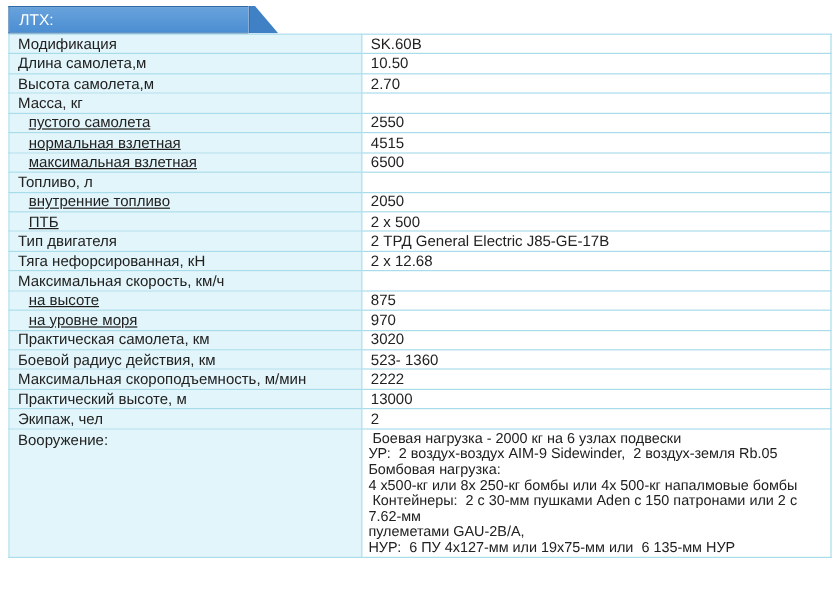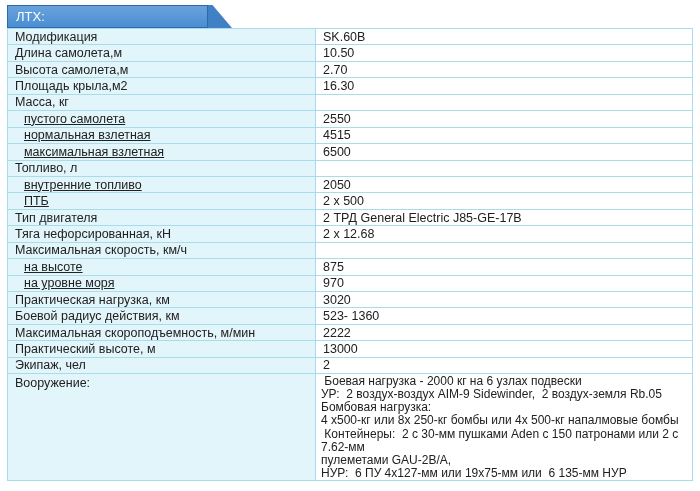--- a/index.html
+++ b/index.html
@@ -47,21 +47,21 @@
     width: 686px;
     border-collapse: collapse;
     table-layout: fixed;
     font-size: 12.5px;
     color: #212121;
     border: 1px solid #8fccdf;
   }
   table.spec td {
     border: 1px solid #a9dceb;
     height: 15.45px;
-    padding: 0 22px 0 7px;
+    padding: 0 8px 0 7px;
     overflow: hidden;
     white-space: nowrap;
   }
   td.label {
     width: 278px;
     background: #e2f5fa;
     padding-left: 9px;
   }
   td.label.sub { padding-left: 16px; text-decoration: underline; }
   td.value { background: #ffffff; margin-left: 16px; }
@@ -91,24 +91,20 @@
           <td class="label">Модификация</td>
           <td class="value">SK.60B</td>
         </tr>
         <tr>
           <td class="label">Длина самолета,м</td>
           <td class="value">10.50</td>
         </tr>
         <tr>
           <td class="label">Высота самолета,м</td>
           <td class="value">2.70</td>
-        </tr>
-        <tr>
-          <td class="label">Площадь крыла,м2</td>
-          <td class="value">16.30</td>
         </tr>
         <tr>
           <td class="label">Масса, кг</td>
           <td class="value"></td>
         </tr>
         <tr>
           <td class="label sub">пустого самолета</td>
           <td class="value">2550</td>
         </tr>
         <tr>
@@ -145,21 +141,21 @@
         </tr>
         <tr>
           <td class="label sub">на высоте</td>
           <td class="value">875</td>
         </tr>
         <tr>
           <td class="label sub">на уровне моря</td>
           <td class="value">970</td>
         </tr>
         <tr>
-          <td class="label">Практическая нагрузка, км</td>
+          <td class="label">Практическая самолета, км</td>
           <td class="value">3020</td>
         </tr>
         <tr>
           <td class="label">Боевой радиус действия, км</td>
           <td class="value">523- 1360</td>
         </tr>
         <tr>
           <td class="label">Максимальная скороподъемность, м/мин</td>
           <td class="value">2222</td>
         </tr>

